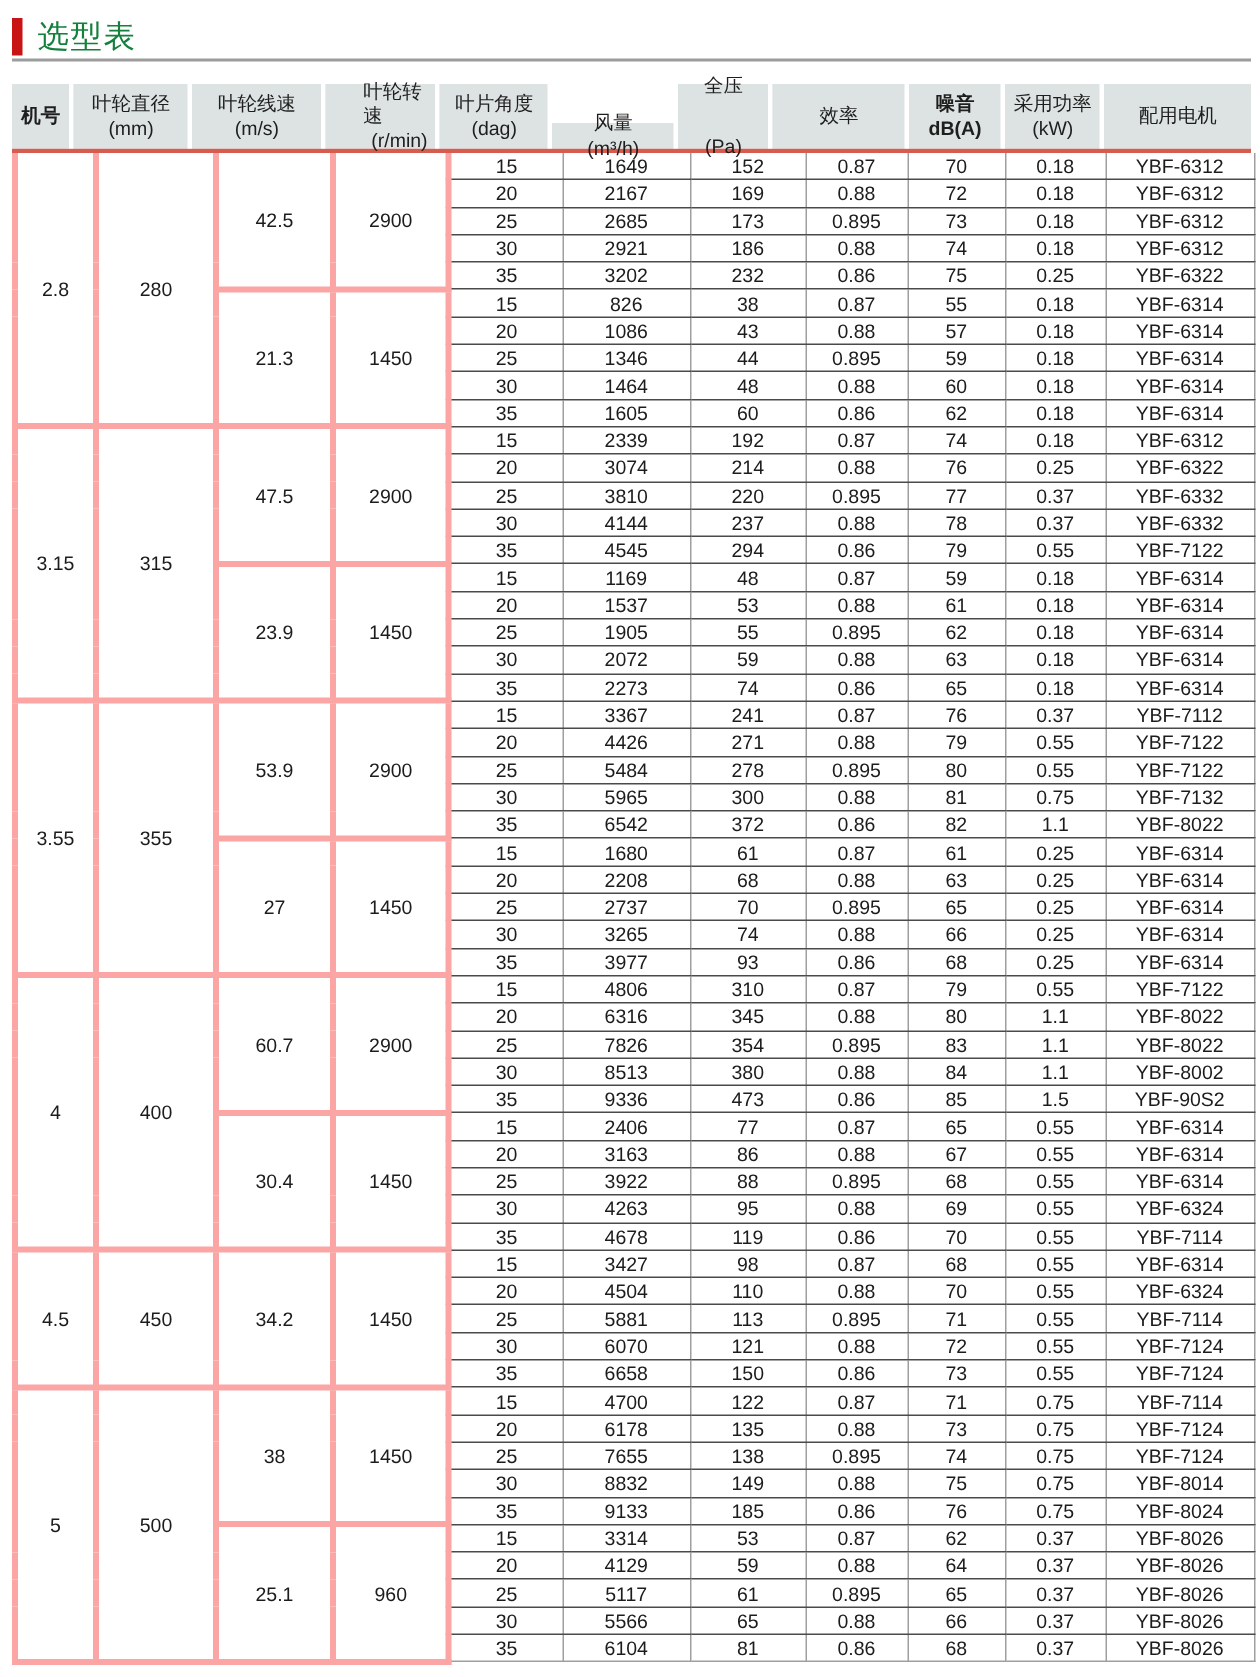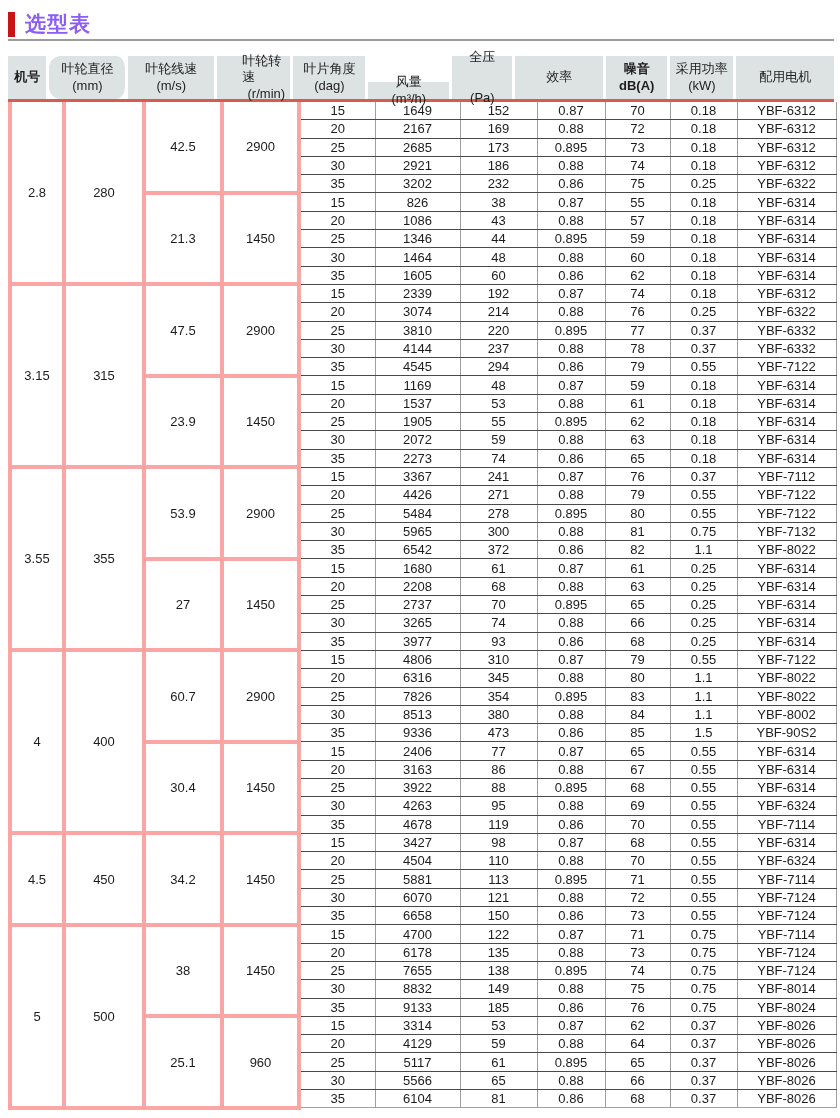--- a/index.html
+++ b/index.html
@@ -3,21 +3,21 @@
 <meta charset="utf-8">
 <style>
   html,body{margin:0;padding:0;background:#ffffff;}
   .page{
     position:relative;width:840px;height:1118px;background:#ffffff;overflow:hidden;
     font-family:"Liberation Sans",sans-serif;color:#1c1c1c;
   }
   
   .title-row{position:absolute;left:8px;top:10px;display:flex;align-items:center;height:28px;}
   .title-bar{width:7px;height:25px;background:var(--accent-red,#c81414);margin-right:10px;}
-  .title-text{font-size:21px;font-weight:bold;letter-spacing:1px;color:#8b5cf6;}
+  .title-text{font-size:21px;font-weight:normal;letter-spacing:1px;color:#15803d;}
   .title-underline{position:absolute;left:8px;top:39px;width:826px;height:2px;background:#9c9c9c;}
   
   .table-wrap{position:absolute;left:8px;top:56px;width:826px;}
   .header-row{display:flex;width:826px;height:43px;}
   .hcell{
     box-sizing:border-box;background:var(--header-bg,#dde2e2);
     display:flex;flex-direction:column;justify-content:center;align-items:center;
     font-size:13px;line-height:1.25;color:#1e1e1e;border-right:3px solid #ffffff;
   }
   .hcell:last-child{border-right:none;}
@@ -44,21 +44,21 @@
     <span class="title-bar"></span>
     <span class="title-text">选型表</span>
   </div>
   <div class="title-underline"></div>
 
   <div class="table-wrap">
     <div class="header-row" id="header-row">
         <div class="hcell" style="width: 42px; font-weight: bold;">
           <div>机号</div>
         </div>
-        <div class="hcell" style="width: 80px; border-radius: 12px;">
+        <div class="hcell" style="width: 80px;">
           <div>叶轮直径</div>
           <div>(mm)</div>
         </div>
         <div class="hcell" style="width: 90px;">
           <div>叶轮线速</div>
           <div>(m/s)</div>
         </div>
         <div class="hcell" style="width: 77px; padding-left: 25px;">
           <div>叶轮转速</div>
           <div>(r/min)</div>

